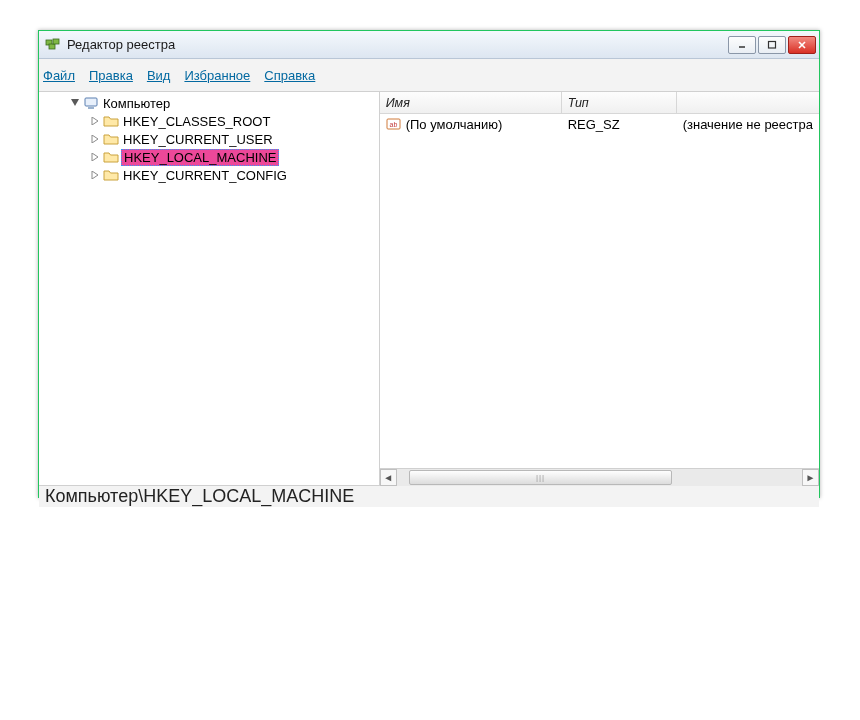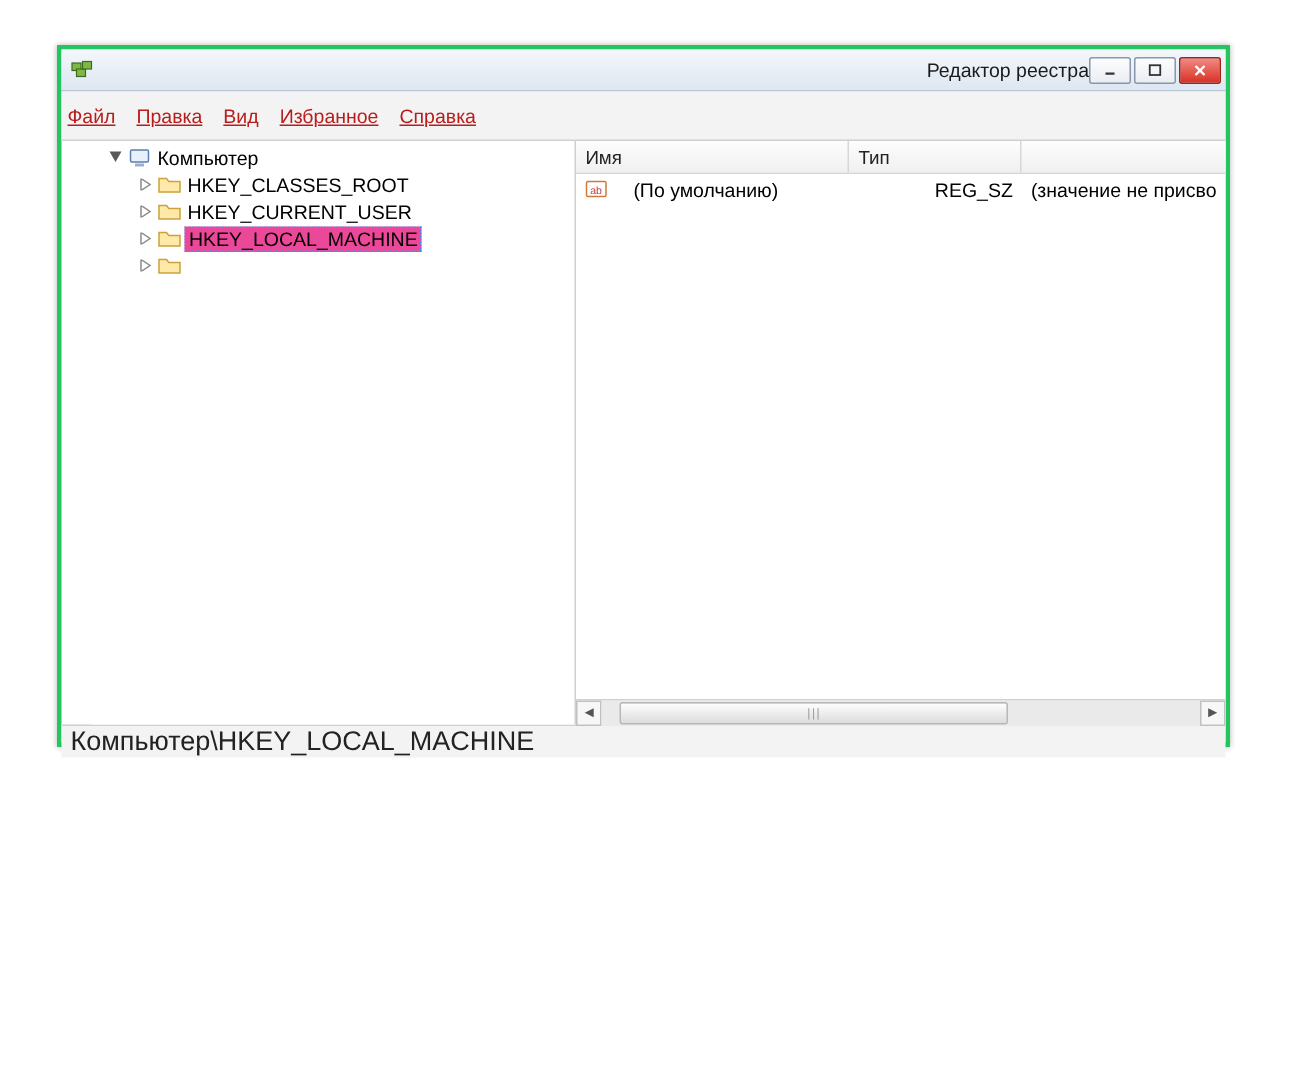--- a/index.html
+++ b/index.html
@@ -1,40 +1,39 @@
 <!DOCTYPE html>
 <html><head>
 <meta charset="utf-8">
 <style>
   * { box-sizing: border-box; font-family: "Segoe UI", Tahoma, sans-serif; }
   body { margin: 0; background: #fff; width: 860px; height: 720px; position: relative; }
   .window {
     position: absolute; left: 38px; top: 30px; width: 782px; height: 468px;
-    border: 3px solid #22c55e; background: #fff;
+    border: 1px solid #22c55e; background: #fff;
     box-shadow: 0 0 4px rgba(0,0,0,0.3);
-    text-align: right;
   }
   .titlebar {
     height: 28px; background: linear-gradient(#f4f8fc,#dde6f1);
     display: flex; align-items: center; border-bottom: 1px solid #b9c6d6;
   }
   .titlebar .app-icon { width: 16px; height: 16px; margin: 0 6px 0 6px; }
   .title-text { font-size: 13px; color: #1a1a1a; flex: 1; }
   .win-controls { display: flex; gap: 2px; margin-right: 3px; }
   .win-btn {
     width: 28px; height: 18px; border: 1px solid #8a97a8; border-radius: 2px;
     background: linear-gradient(#fdfdfd,#e9eef4); display: flex; align-items: center; justify-content: center;
     font-size: 10px; color:#333;
   }
   .win-btn.close { background: linear-gradient(#f28b82,#d93025); color:#fff; border-color:#a0201a; }
   .win-btn.close svg line { stroke:#fff; }
   .menubar {
     height: 23px; background: #f3f3f3; border-bottom: 1px solid #d0d0d0;
     display: flex; align-items: center; padding: 16px 4px; gap: 14px;
-    font-size: 13px; color: #b91c1c;
+    font-size: 13px; color: #0369a1;
   }
   .menubar span { cursor: default; }
   .menubar .ul { text-decoration: underline; text-decoration-thickness:1px; }
   .content {
     display: flex; height: calc(100% - 28px - 23px - 22px); margin-left: 20px;
   }
   .tree-pane {
     width: 352px; border-right: 1px solid #d0d0d0; overflow: auto; padding: 2px 0 0 2px;
     font-size: 13px; background:#fff;
   }
@@ -46,28 +45,28 @@
     color:#6a6a6a; font-size: 10px; cursor: default;
   }
   .node-icon { width:16px; height:16px; display:inline-flex; align-items:center; justify-content:center; margin:0 2px; }
   .node-label { padding: 0 2px; }
   .node-label.selected { background: #ec4899; border: 1px dotted #3399ff; padding: 0 2px; }
   .list-pane { flex: 1; display:flex; flex-direction:column; background:#fff; position: relative; }
   .list-header {
     height: 22px; display:flex; align-items:center; border-bottom:1px solid #d7d7d7;
     background: linear-gradient(#fdfdfd,#f0f0f0); font-size: 12.5px; color:#222;
   }
-  .col { height:100%; display:flex; align-items:center; padding:0 6px; border-right:1px solid #d7d7d7; }
+  .col { height:100%; display:flex; align-items:center; padding:0 6px; border-right:1px solid #d7d7d7;font-style:italic; }
   .col.name { width: 182px; }
   .col.type { width: 115px; }
   .col.value { flex:1; border-right:none; }
   .list-body { flex:1; overflow:hidden; font-size:13px; }
   .list-row { display:flex; align-items:center; height:20px; }
   .cell { padding: 0 6px; white-space: nowrap; overflow: hidden; }
-  .cell.name { width:182px; display:flex; align-items:center; gap:16px; }
+  .cell.name { width:182px; display:flex; align-items:center; gap:4px; }
   .cell.type { width:115px; }
   .cell.value { flex:1; }
   .hscroll {
     height: 17px; border-top:1px solid #d0d0d0; background:#f0f0f0;
     display:flex; align-items:center;
   }
   .hscroll .arrow { width:17px; height:17px; display:flex; align-items:center; justify-content:center;
     border:1px solid #c0c0c0; background:#f7f7f7; font-size:10px; color:#555; }
   .hscroll .track { flex:1; height:17px; position:relative; background:#eaeaea; }
   .hscroll .thumb { position:absolute; left:3%; width:65%; top:1px; bottom:1px;
@@ -188,20 +187,21 @@
         <span class="expander">
           <svg width="8" height="8">
               <polygon points="1,0 7,4 1,8" fill="none" stroke="#8a8a8a" stroke-width="1"></polygon>
             </svg>
         </span>
         <span class="node-icon">
           <svg width="16" height="16" viewBox="0 0 16 16">
               <path d="M1 4 h5 l1.5 2 H15 v7 H1 z" fill="#ffe9a8" stroke="#caa23c"></path>
             </svg>
         </span>
+        <span class="node-label">HKEY_CURRENT_CONFIG</span>
       </div>
     </div>
 
     <div class="list-pane">
       <div class="list-header">
         <div class="col name">
             <span>Имя</span>
           </div>
         <div class="col type">
             <span>Тип</span>
@@ -212,21 +212,21 @@
           <div class="cell name">
             <span>
               <svg width="16" height="16" viewBox="0 0 16 16">
                 <rect x="1" y="3" width="13" height="10" rx="1" fill="#fff" stroke="#d07a3a"></rect>
                 <text x="3.5" y="11" font-size="7" fill="#c23a3a" font-family="Tahoma">ab</text>
               </svg>
             </span>
             <span>(По умолчанию)</span>
           </div>
           <div class="cell type">REG_SZ</div>
-          <div class="cell value">(значение не присво</div>
+          <div class="cell value">(значение не реестра</div>
         </div>
       </div>
       <div class="hscroll">
         <div class="arrow">◄</div>
         <div class="track">
           <div class="thumb"></div>
         </div>
         <div class="arrow">►</div>
       </div>
     </div>

